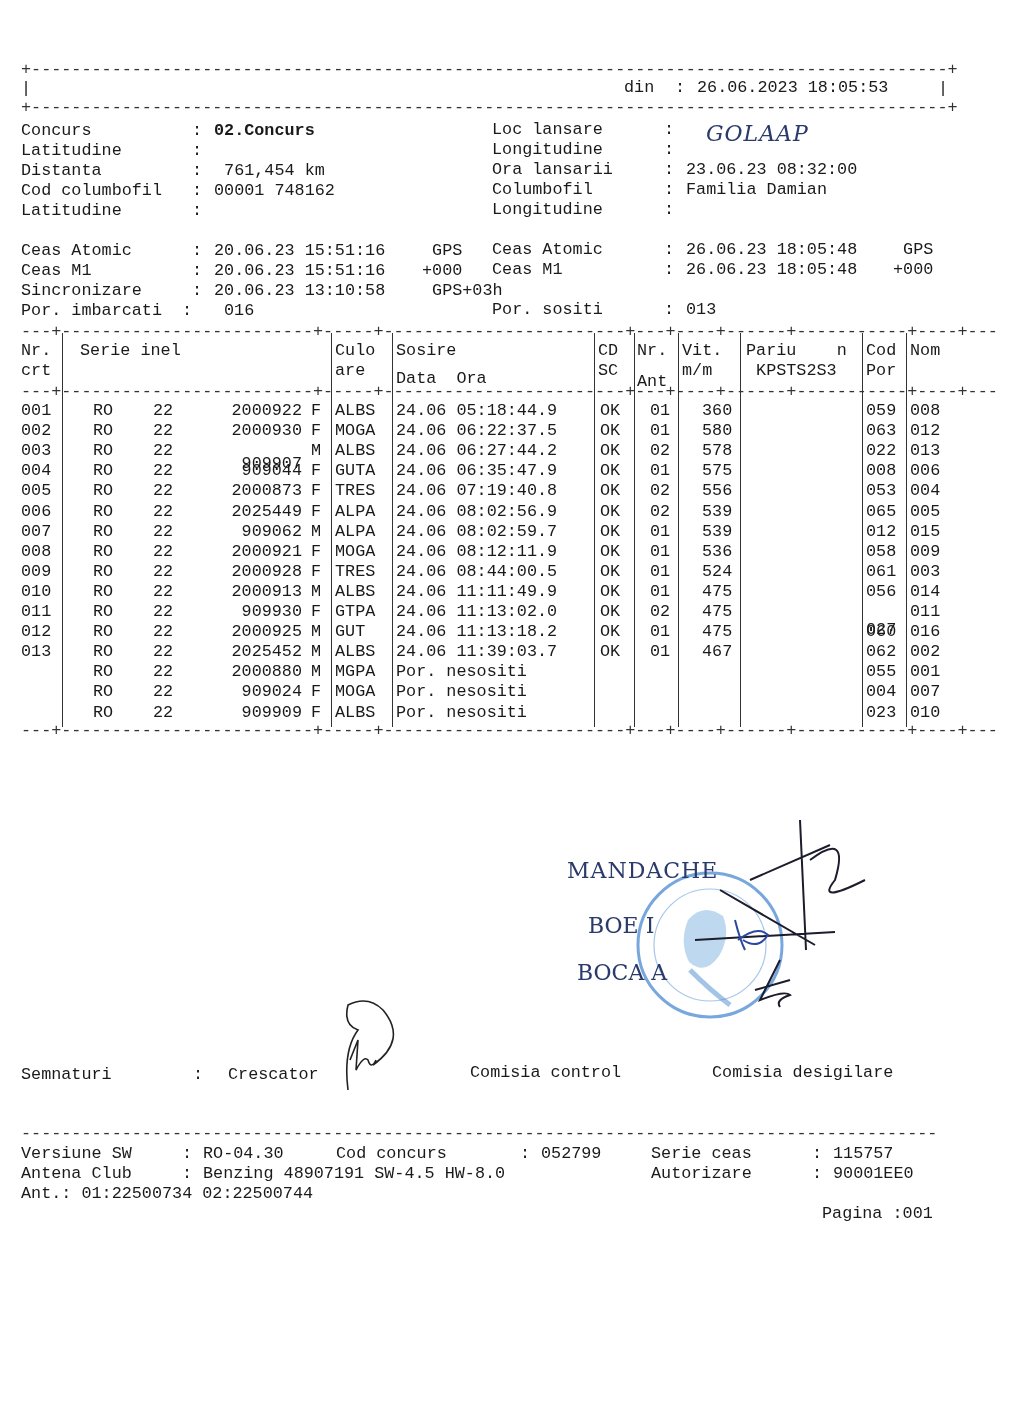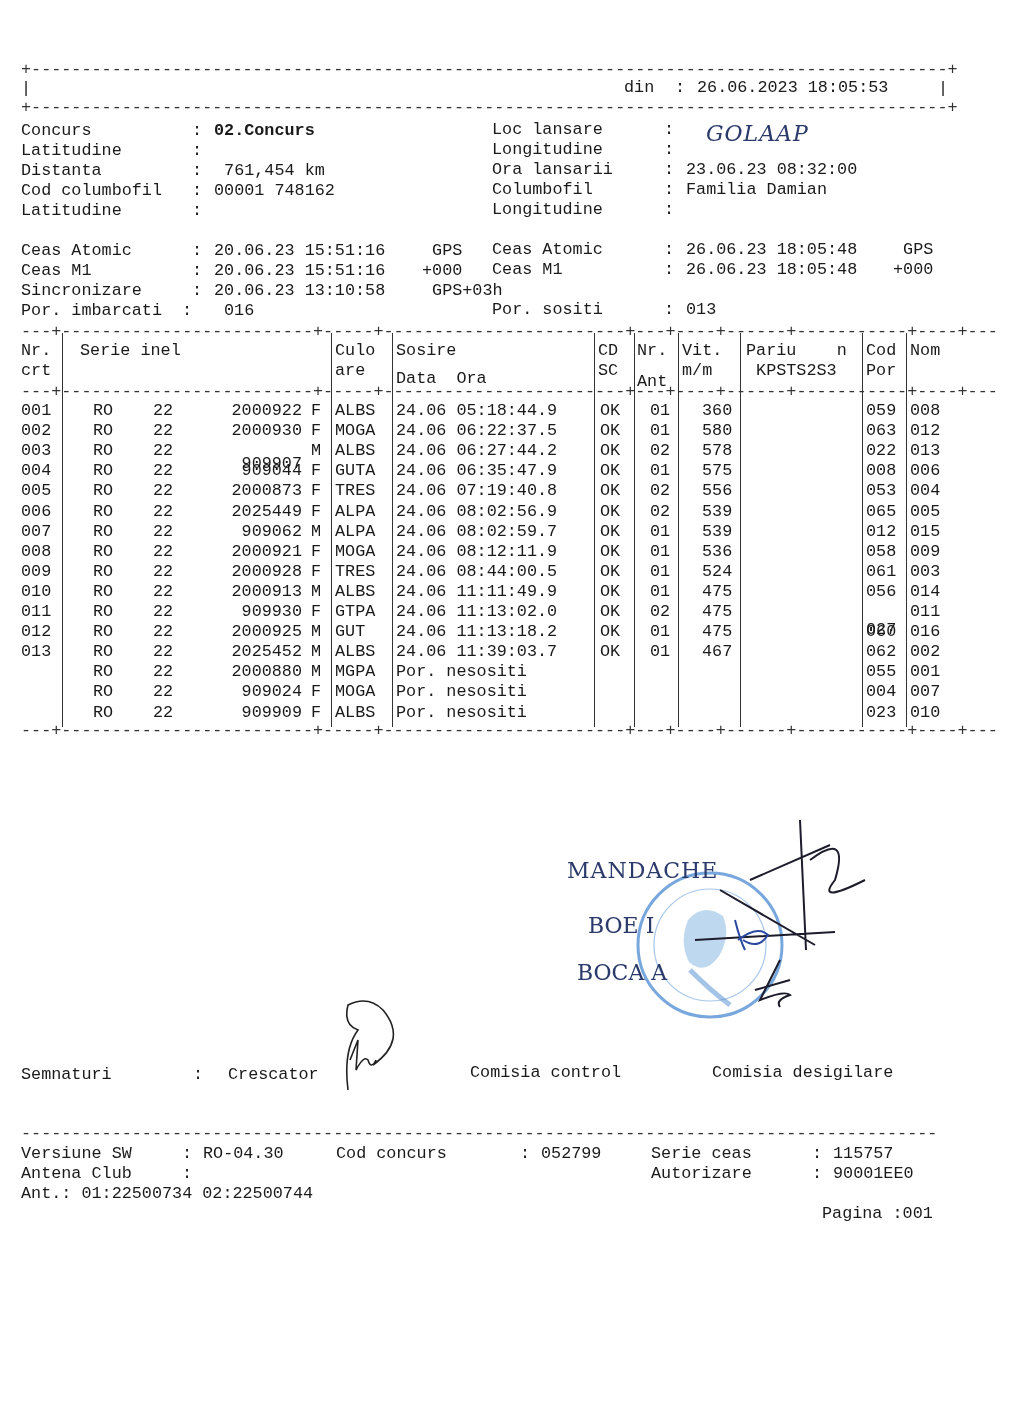--- a/index.html
+++ b/index.html
@@ -397,19 +397,20 @@
   <div class="line mono" style="left:203px;top:1144px;">RO-04.30</div>
   <div class="line mono" style="left:336px;top:1144px;">Cod concurs</div>
   <div class="line mono" style="left:520px;top:1144px;">:</div>
   <div class="line mono" style="left:541px;top:1144px;">052799</div>
   <div class="line mono" style="left:651px;top:1144px;">Serie ceas</div>
   <div class="line mono" style="left:812px;top:1144px;">:</div>
   <div class="line mono" style="left:833px;top:1144px;">115757</div>
 
   <div class="line mono" style="left:21px;top:1164px;">Antena Club</div>
   <div class="line mono" style="left:182px;top:1164px;">:</div>
+  <div class="line mono" style="left:203px;top:1164px;">Benzing 48907191 SW-4.5 HW-8.0</div>
   <div class="line mono" style="left:651px;top:1164px;">Autorizare</div>
   <div class="line mono" style="left:812px;top:1164px;">:</div>
   <div class="line mono" style="left:833px;top:1164px;">90001EE0</div>
 
   <div class="line mono" style="left:21px;top:1184px;">Ant.: 01:22500734 02:22500744</div>
   <div class="line mono" style="left:822px;top:1204px;">Pagina :001</div>
 </div>
 
 </body></html>

